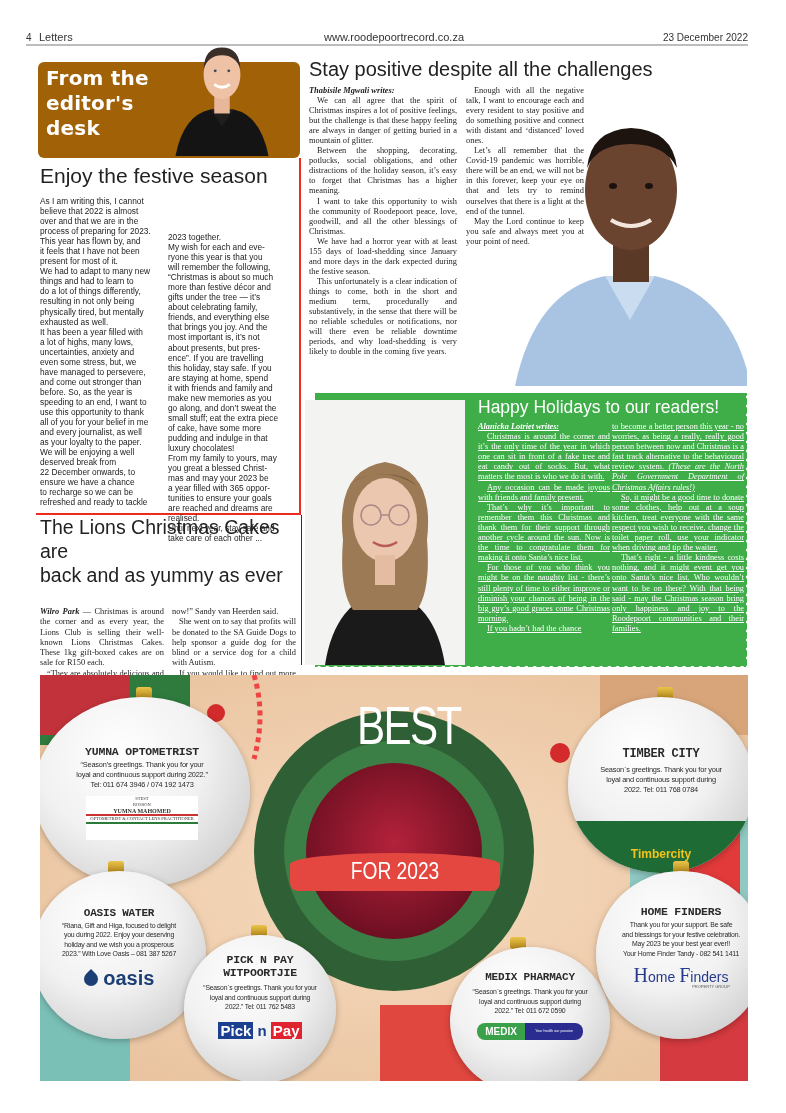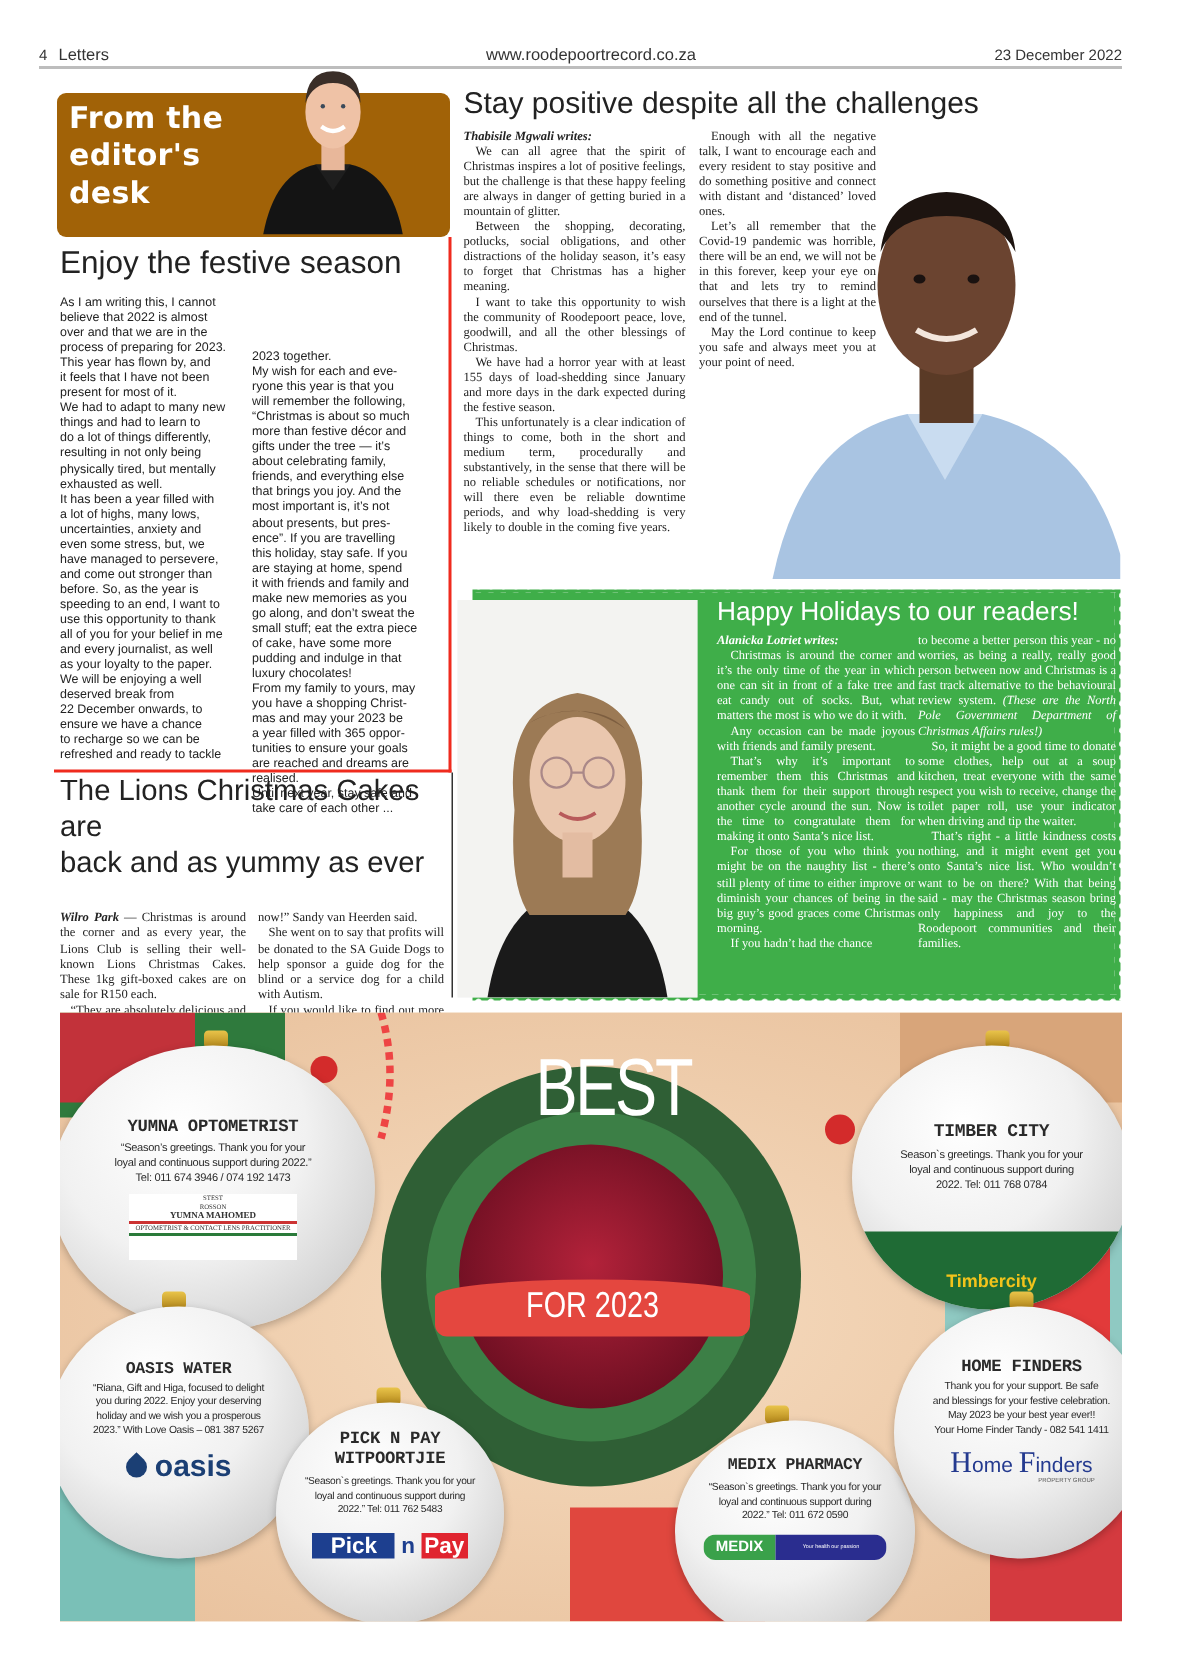--- a/index.html
+++ b/index.html
@@ -39,21 +39,21 @@
   .sp-photo { position: absolute; left: 495px; top: 80px; width: 252px; height: 306px; overflow: hidden; }
 
   
   .hh-box { position: absolute; left: 315px; top: 393px; width: 432px; height: 274px; background: #3fae49; }
   .hh-scallop-top { position: absolute; left: 315px; top: 391px; width: 432px; height: 4px; background-image: radial-gradient(circle at 4px 0px, #fff 1.6px, transparent 2px); background-size: 8.3px 4px; }
   .hh-scallop-bot { position: absolute; left: 315px; top: 663px; width: 432px; height: 5px; background-image: radial-gradient(circle at 4px 5px, #fff 2px, transparent 2.4px); background-size: 8.3px 5px; }
   .hh-scallop-right { position: absolute; left: 743px; top: 393px; width: 5px; height: 274px; background-image: radial-gradient(circle at 5px 4px, #fff 1.8px, transparent 2.2px); background-size: 5px 9px; }
   .hh-photo { position: absolute; left: 305px; top: 400px; width: 160px; height: 265px; background: #f4f4f2; overflow: hidden; }
   .hh-head { position: absolute; left: 478px; top: 397px; font-family: "Liberation Sans", sans-serif; font-size: 17.5px; color: #fff; white-space: nowrap; }
   .hh-col { position: absolute; top: 422px; width: 132px; font-size: 8.3px; line-height: 10.1px; color: #fff; text-align: justify; }
-  .hh-col p { text-indent: 9px; }
+  .hh-col p { text-indent: 9px; text-decoration: underline; }
   .hh-col p.by { text-indent: 0; font-style: italic; font-weight: bold; }
 
   
   .ad { position: absolute; left: 40px; top: 675px; width: 708px; height: 406px; overflow: hidden; background: #f2d6b8; }
   .ball { position: absolute; border-radius: 50%; background: radial-gradient(circle at 40% 30%, #ffffff 0%, #f1f1f1 45%, #d6d6d6 75%, #bcbcbc 100%); box-shadow: 0 2px 6px rgba(0,0,0,0.25); text-align: center; overflow: hidden; }
   .cap { position: absolute; width: 16px; height: 12px; background: linear-gradient(#e9c44a, #b08318); border-radius: 3px; }
   .ball .bn { font-family: Liberation Mono, monospace; font-weight: bold; font-size: 11.5px; color: #2a2a2a; letter-spacing: -0.2px; }
   .ball .bm { font-family: "Liberation Sans", sans-serif; font-size: 7.4px; line-height: 10px; color: #2a2a2a; letter-spacing: -0.2px; }
   .best { position: absolute; font-family: "Liberation Sans", sans-serif; color: #fff; text-align: center; }
 </style>
@@ -138,21 +138,21 @@
     <p>this holiday, stay safe. If you</p>
     <p>are staying at home, spend</p>
     <p>it with friends and family and</p>
     <p>make new memories as you</p>
     <p>go along, and don’t sweat the</p>
     <p>small stuff; eat the extra piece</p>
     <p>of cake, have some more</p>
     <p>pudding and indulge in that</p>
     <p>luxury chocolates!</p>
     <p>From my family to yours, may</p>
-    <p>you have a shopping Christ-</p>
+    <p>you great a blessed Christ-</p>
     <p>mas and may your 2023 be</p>
     <p>a year filled with 365 oppor-</p>
     <p>tunities to ensure your goals</p>
     <p>are reached and dreams are</p>
     <p>realised.</p>
     <p>Until next year, stay safe and</p>
     <p>take care of each other ...</p>
 </div>
 
 <div class="lions-head h-sans">
@@ -301,33 +301,33 @@
   <div class="cap" style="left:211px;top:250px;"></div>
   <div class="ball" style="left:144px;top:260px;width:152px;height:148px;">
     <div class="bn" style="margin-top:18px;font-size:11.5px;line-height:13px;">
         <div>PICK N PAY</div>
         <div>WITPOORTJIE</div>
       </div>
     <div class="bm" style="margin-top:4px;font-size:6.8px;line-height:9.5px;">“Season`s greetings. Thank you for your</div>
     <div class="bm" style="font-size:6.8px;line-height:9.5px;">loyal and continuous support during</div>
     <div class="bm" style="font-size:6.8px;line-height:9.5px;">2022.” Tel: 011 762 5483</div>
     <div style="margin-top:10px;font-family:'Liberation Sans',sans-serif;font-weight:bold;font-size:15px;">
-      <span style="background:#1d3f8f;color:#fff;padding:0 12px;">Pick</span>
+      <span style="background:#1d3f8f;color:#fff;padding:0 2px;">Pick</span>
       <span style="color:#1d3f8f;">n</span>
       <span style="background:#e0242f;color:#fff;padding:0 2px;">Pay</span>
     </div>
   </div>
 
   <div class="cap" style="left:470px;top:262px;"></div>
   <div class="ball" style="left:410px;top:272px;width:160px;height:148px;">
     <div class="bn" style="margin-top:24px;font-size:11px;">MEDIX PHARMACY</div>
     <div class="bm" style="margin-top:4px;font-size:6.9px;line-height:9.5px;">“Season`s greetings. Thank you for your</div>
     <div class="bm" style="font-size:6.9px;line-height:9.5px;">loyal and continuous support during</div>
     <div class="bm" style="font-size:6.9px;line-height:9.5px;">2022.” Tel: 011 672 0590</div>
-    <div style="margin:7px auto 0;width:122px;height:17px;border-radius:8px;overflow:hidden;display:flex;">
+    <div style="margin:7px auto 0;width:106px;height:17px;border-radius:8px;overflow:hidden;display:flex;">
       <div style="width:48px;background:#3aa14a;color:#fff;font-family:'Liberation Sans',sans-serif;font-weight:bold;font-size:10px;line-height:17px;">MEDIX</div>
       <div style="flex:1;background:#2a2d8f;color:#fff;font-family:'Liberation Sans',sans-serif;font-size:3.6px;line-height:17px;">Your health our passion</div>
     </div>
   </div>
 
   <div class="cap" style="left:633px;top:186px;"></div>
   <div class="ball" style="left:556px;top:196px;width:170px;height:168px;">
     <div class="bn" style="margin-top:34px;font-size:11.5px;">HOME FINDERS</div>
     <div class="bm" style="margin-top:2px;font-size:6.9px;line-height:9.6px;">Thank you for your support.  Be safe</div>
     <div class="bm" style="font-size:6.9px;line-height:9.6px;">and blessings for your festive celebration.</div>

